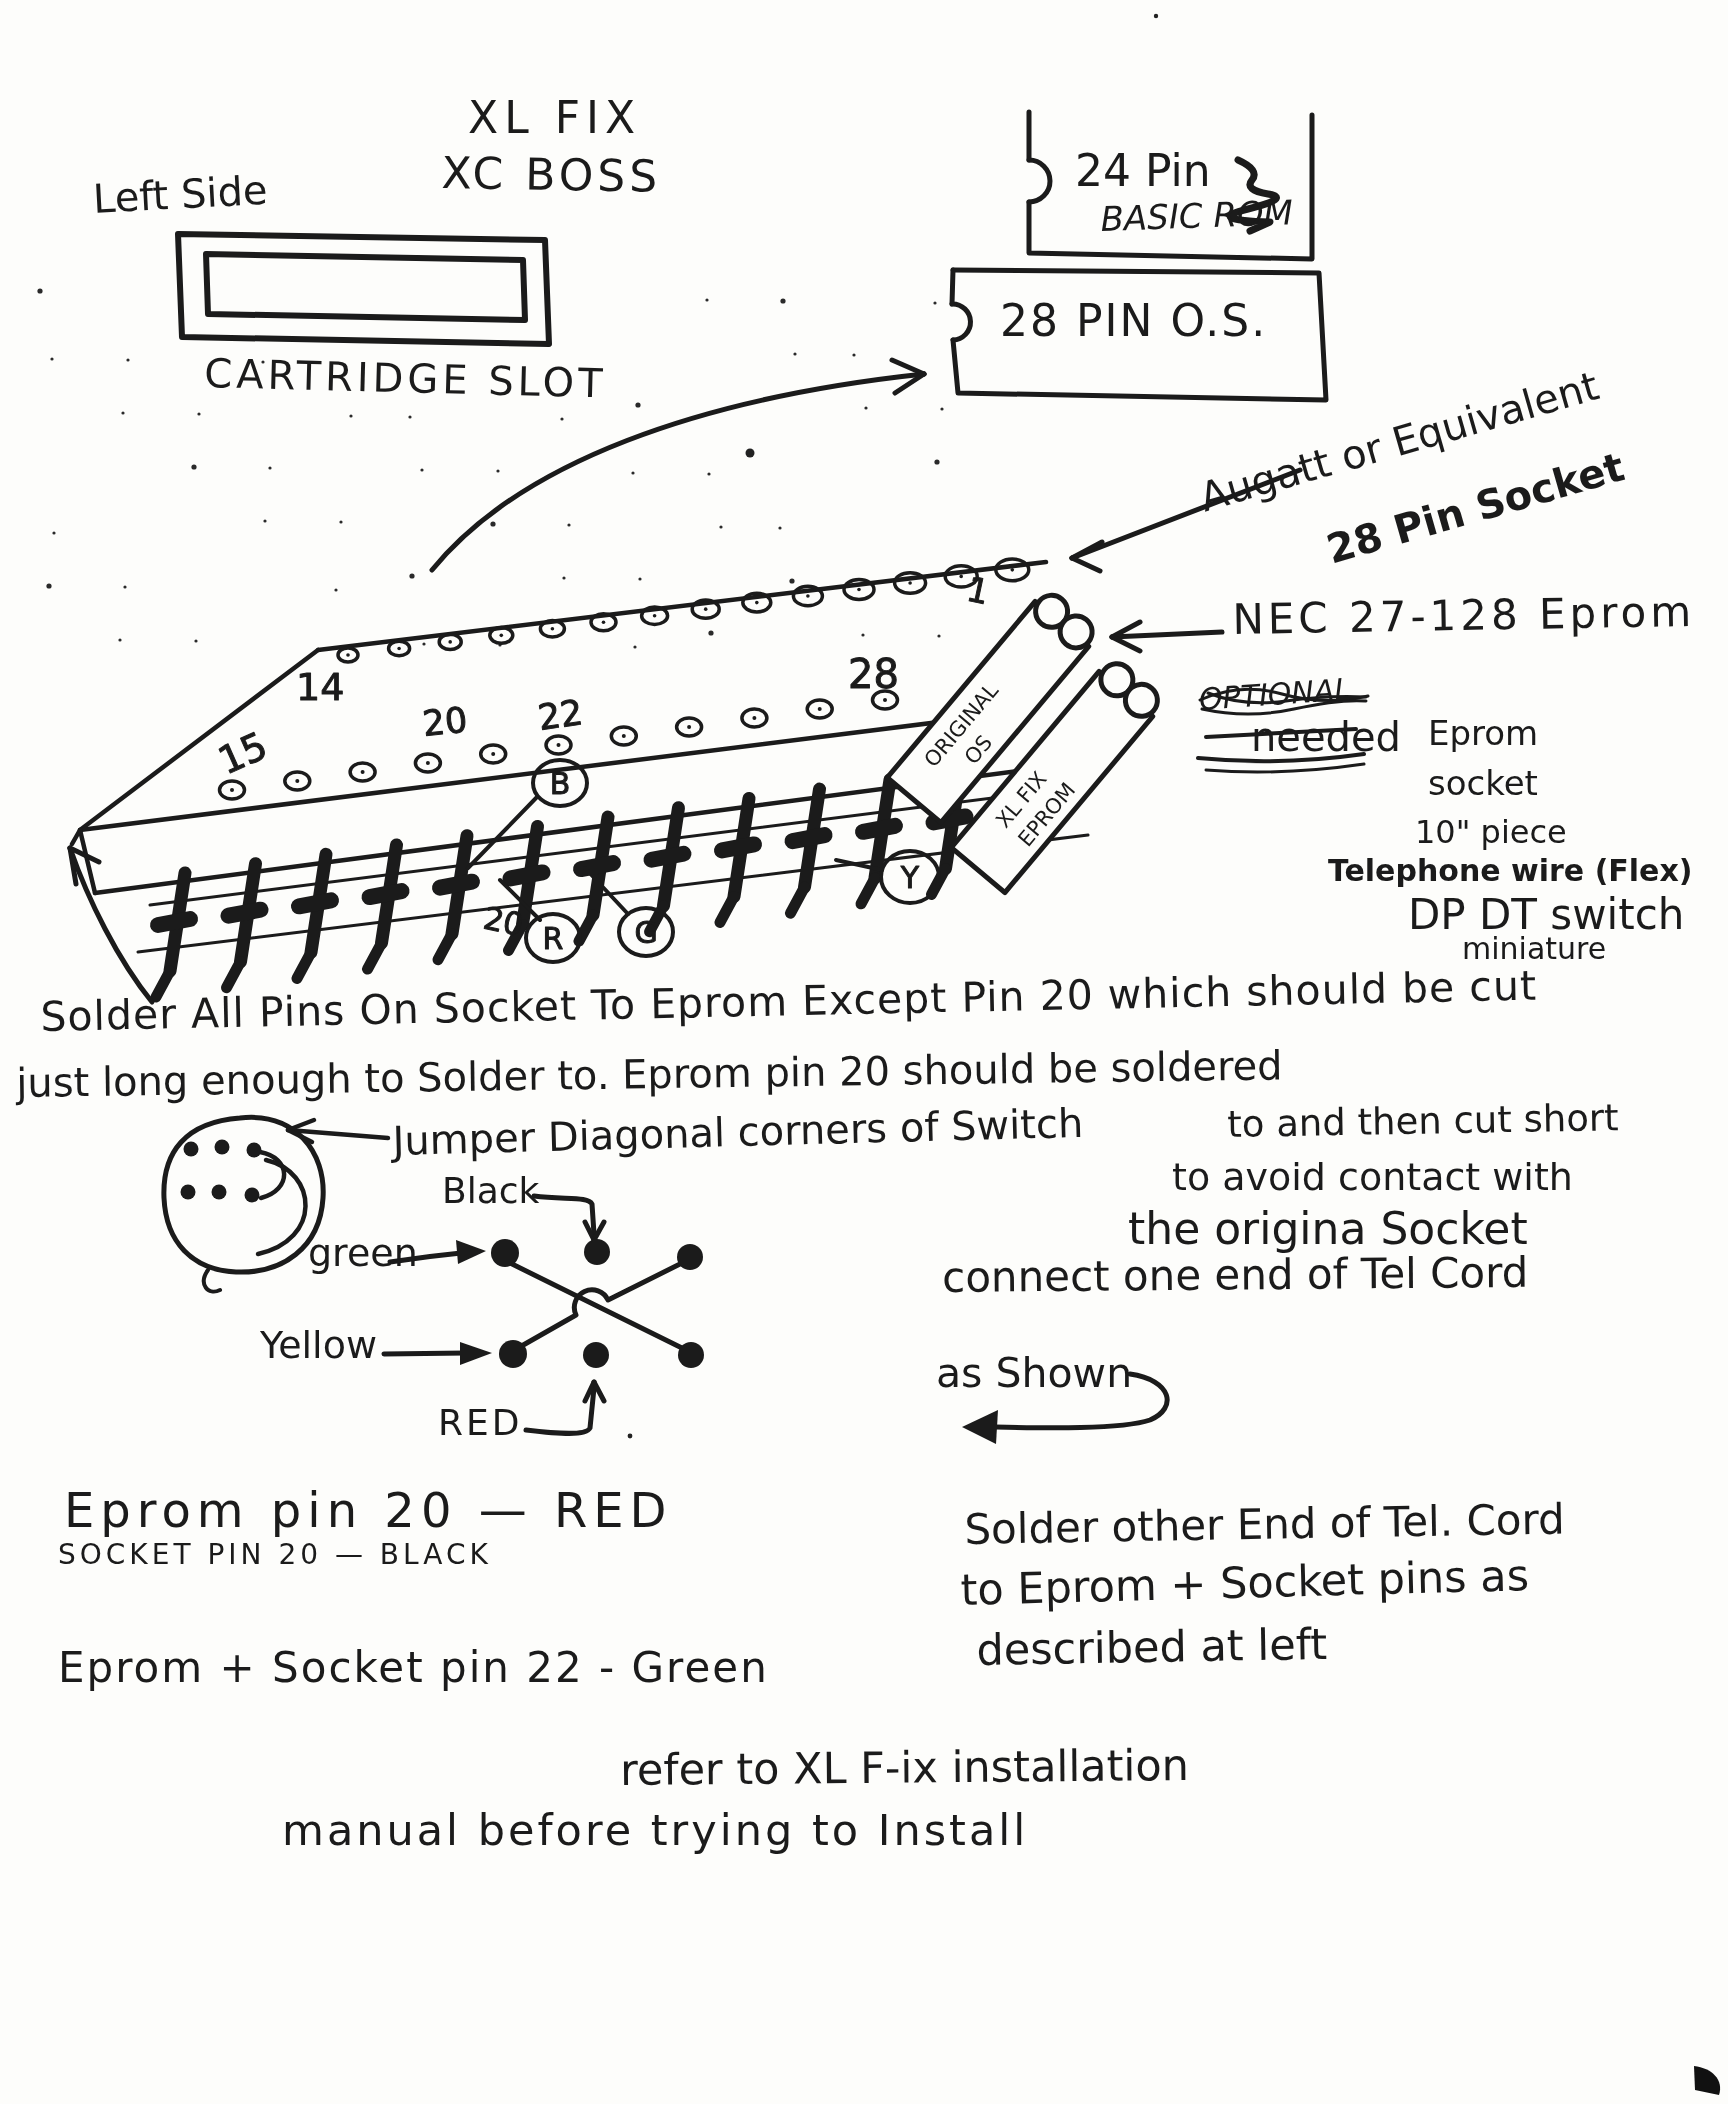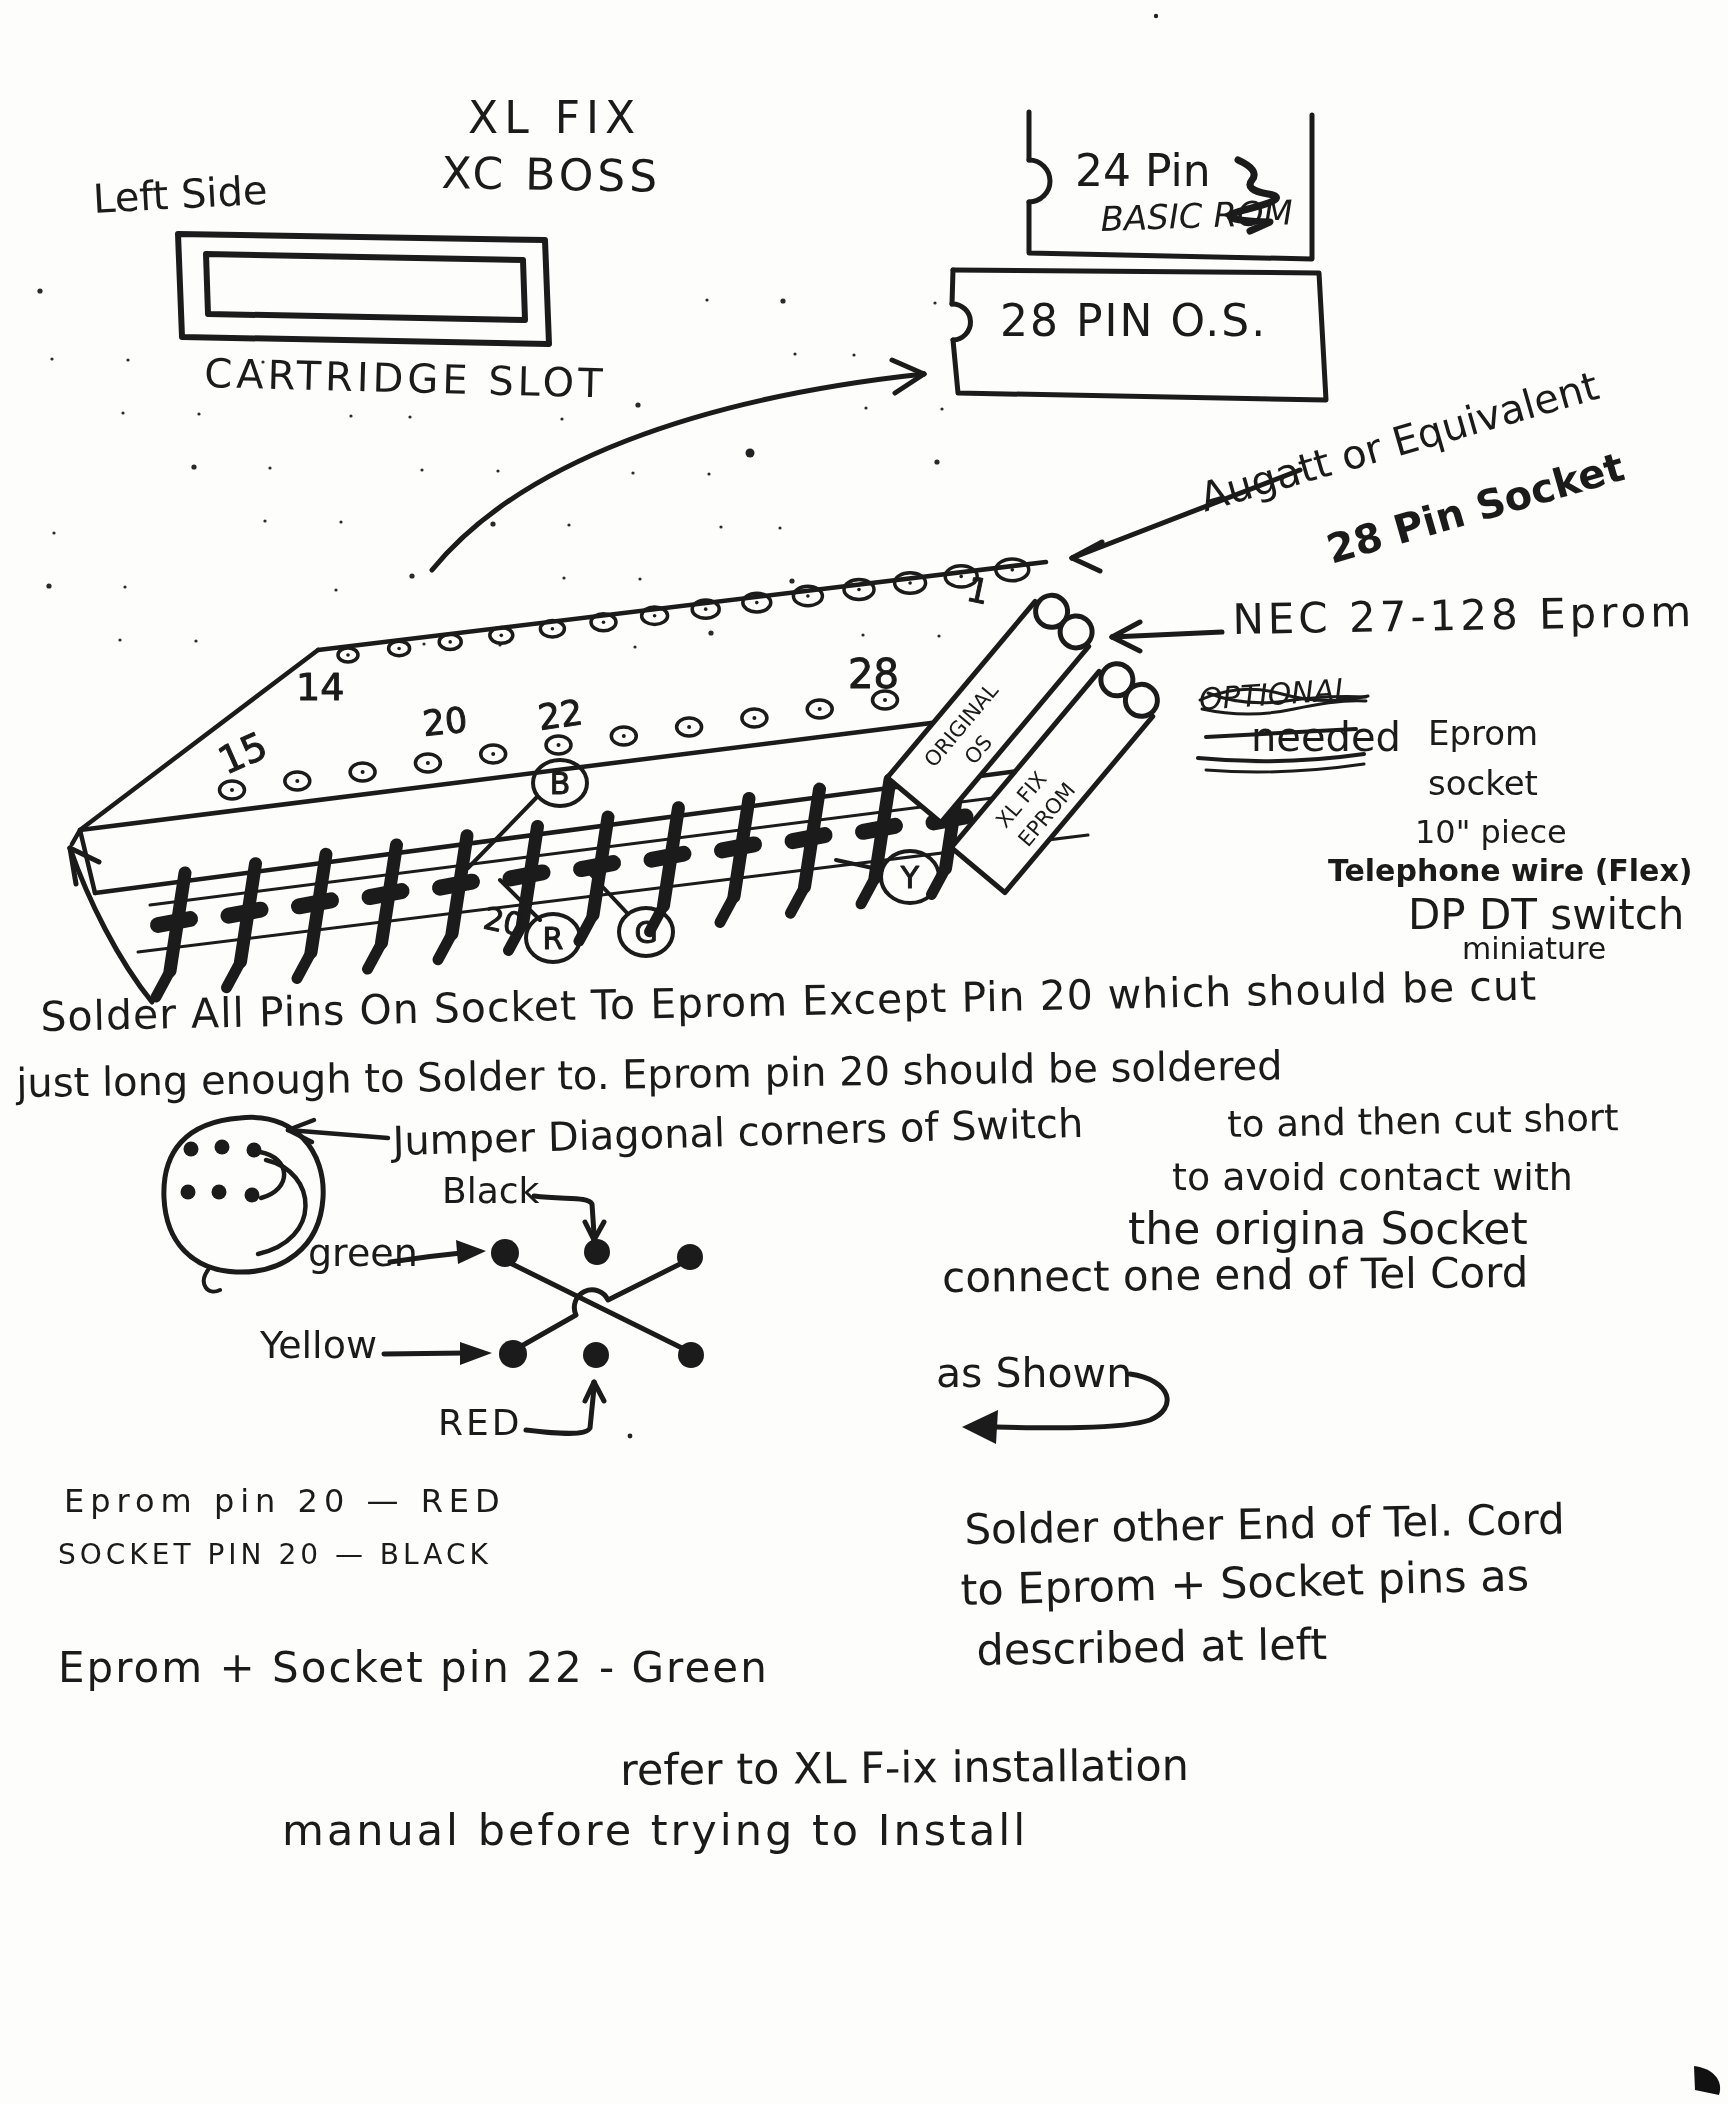--- a/index.html
+++ b/index.html
@@ -353,21 +353,21 @@
 <div class="hw" style="left:392px;top:1120px;font-size:40px;transform:rotate(-1.5deg);">Jumper Diagonal corners of Switch</div>
 
 <div class="hw" style="left:442px;top:1172px;font-size:36px;">Black</div>
 <div class="hw" style="left:308px;top:1234px;font-size:38px;">green</div>
 <div class="hw" style="left:260px;top:1326px;font-size:38px;">Yellow</div>
 <div class="hw" style="left:438px;top:1404px;font-size:36px;letter-spacing:3px;">RED</div>
 
 <div class="hw" style="left:942px;top:1256px;font-size:42px;transform:rotate(-0.5deg);">connect one end of Tel Cord</div>
 <div class="hw" style="left:936px;top:1352px;font-size:41px;">as Shown</div>
 
-<div class="hw" style="left:64px;top:1485px;font-size:32px;letter-spacing:6px;">Eprom pin 20 — RED</div>
+<div class="hw" style="left:64px;top:1485px;font-size:48px;letter-spacing:6px;">Eprom pin 20 — RED</div>
 <div class="hw" style="left:58px;top:1540px;font-size:28px;letter-spacing:4px;">SOCKET PIN 20 — BLACK</div>
 <div class="hw" style="left:58px;top:1646px;font-size:42px;letter-spacing:2px;">Eprom + Socket pin 22 - Green</div>
 
 <div class="hw" style="left:964px;top:1508px;font-size:42px;transform:rotate(-1deg);">Solder other End of Tel. Cord</div>
 <div class="hw" style="left:960px;top:1568px;font-size:43px;transform:rotate(-1.5deg);">to Eprom + Socket pins as</div>
 <div class="hw" style="left:976px;top:1628px;font-size:43px;transform:rotate(-1deg);">described at left</div>
 
 <div class="hw" style="left:620px;top:1748px;font-size:43px;transform:rotate(-0.5deg);">refer to XL F-ix installation</div>
 <div class="hw" style="left:282px;top:1808px;font-size:43px;letter-spacing:3px;">manual before trying to Install</div>
 

